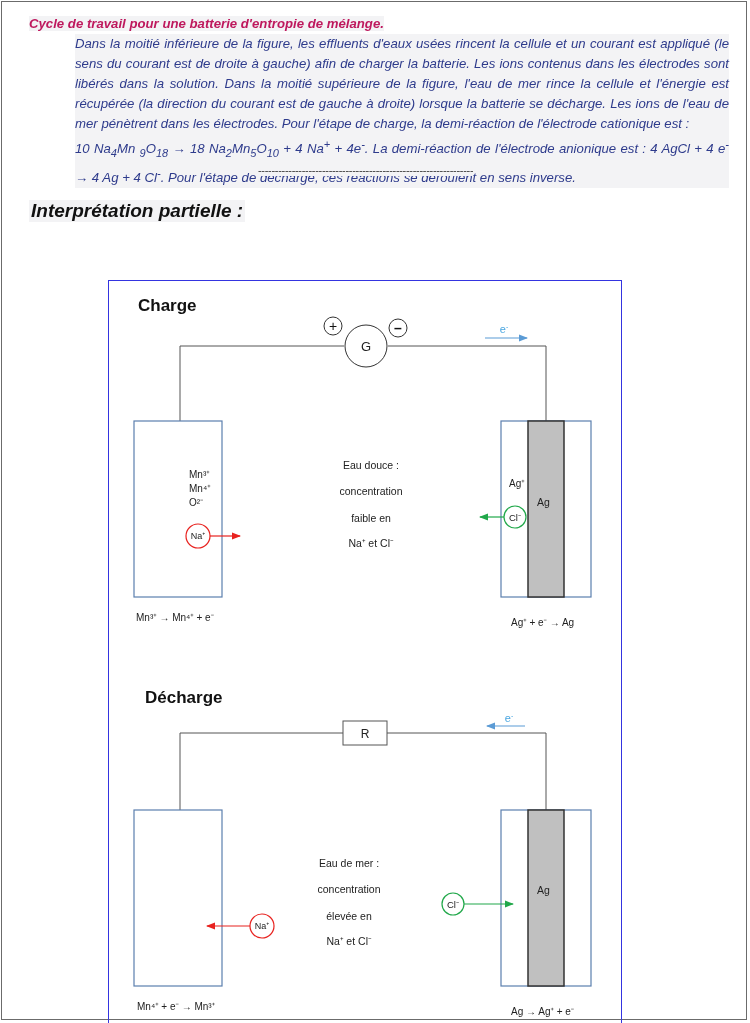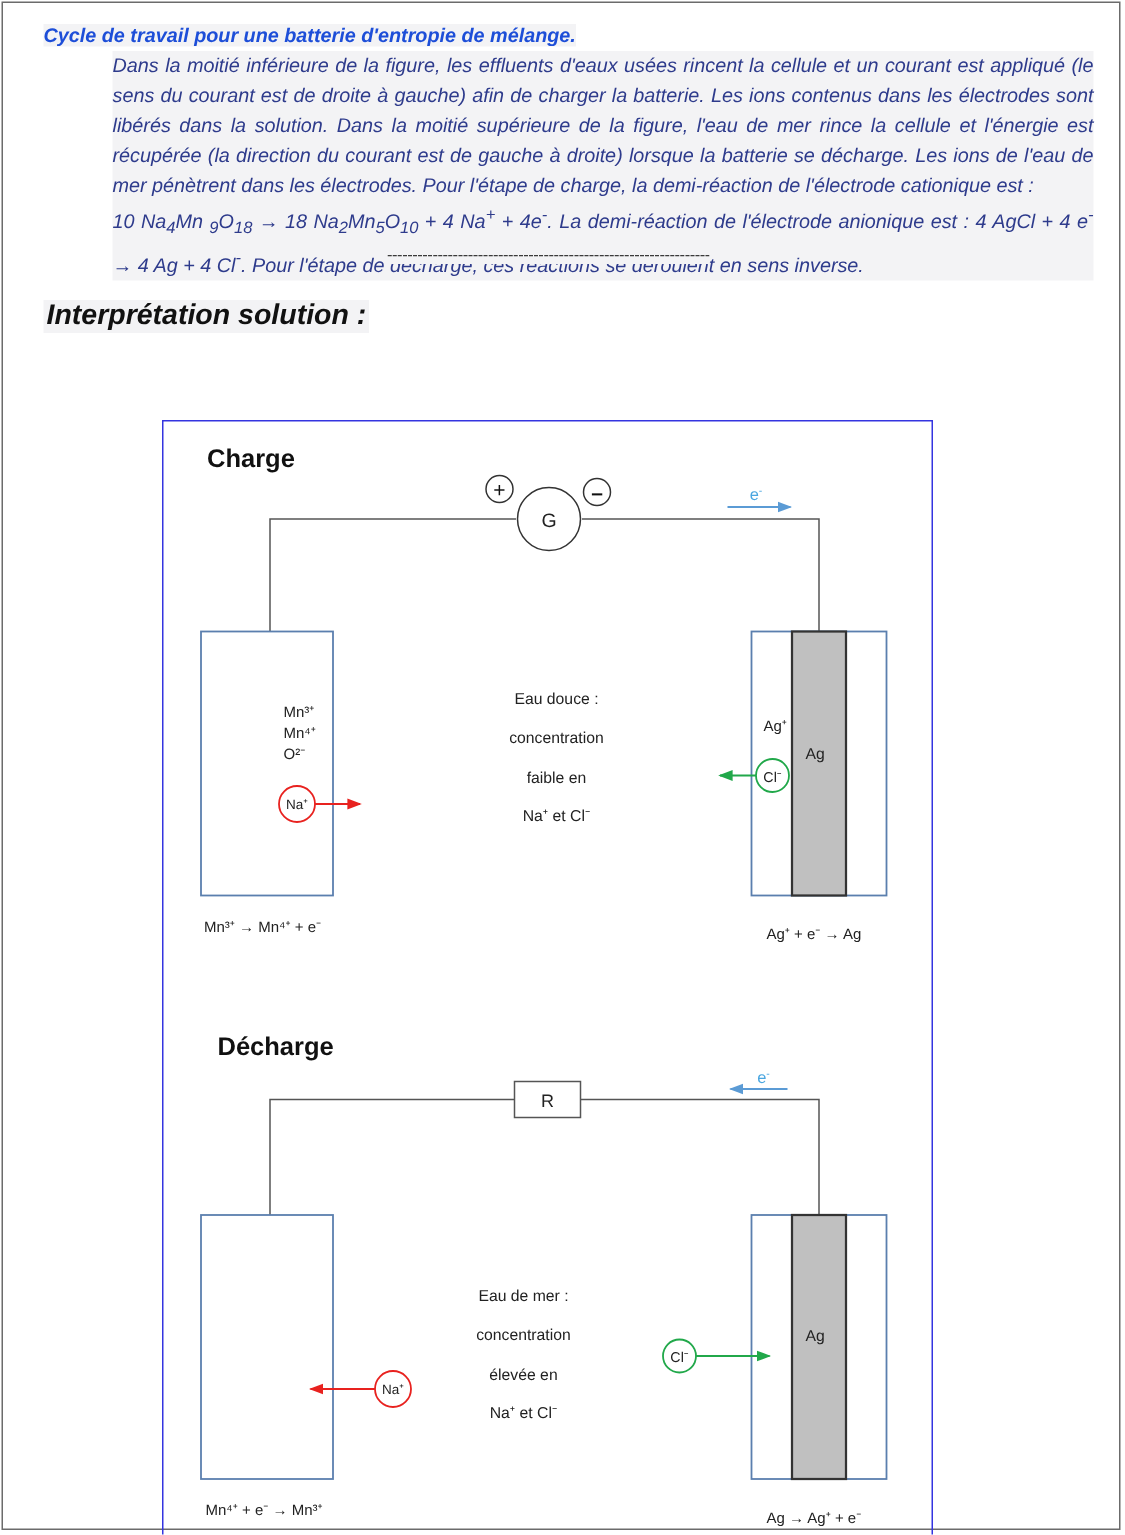--- a/index.html
+++ b/index.html
@@ -1,38 +1,38 @@
 <!DOCTYPE html>
 <html><head>
 <meta charset="utf-8">
 <style>
   html,body{margin:0;padding:0;background:#fff;}
   body{width:750px;height:1023px;position:relative;overflow:hidden;font-family:"Liberation Sans",sans-serif;}
   .page-border{position:absolute;left:1px;top:1px;width:746px;height:1019px;border:1px solid #6b6b6b;box-sizing:border-box;}
   .intro{position:absolute;left:29px;top:14px;width:700px;color:#2e3b8c;font-style:italic;font-size:13.2px;line-height:20px;}
   .intro .hl{background:#f3f3f5;}
-  .intro-title{font-weight:bold;color:#1d4ed8;}
+  .intro-title{font-weight:bold;color:#be185d;}
   .intro-body{text-align:justify;margin-left:46px;}
   .sep{position:absolute;left:258px;top:164px;width:215px;color:#3a3a3a;font-size:11px;letter-spacing:-0.3px;overflow:hidden;white-space:nowrap;background:#f3f3f5;}
   .section-title{position:absolute;left:29px;top:200px;font-size:19px;font-weight:bold;font-style:italic;color:#111;background:#f3f3f5;padding:0 2px;}
   .figure{position:absolute;left:108px;top:240px;width:514px;height:757px;border:1px solid #3434e0;box-sizing:border-box;margin-top:40px;}
   svg text{font-family:"Liberation Sans",sans-serif;}
 </style>
 </head>
 <body>
 
 <div class="page-border"></div>
 
 <div class="intro">
   <div class="intro-title"><span class="hl">Cycle de travail pour une batterie d'entropie de mélange.</span></div>
   <div class="intro-body hl"><span>Dans la moitié inférieure de la figure, les effluents d'eaux usées rincent la cellule et un courant est appliqué (le sens du courant est de droite à gauche) afin de charger la batterie. Les ions contenus dans les électrodes sont libérés dans la solution. Dans la moitié supérieure de la figure, l'eau de mer rince la cellule et l'énergie est récupérée (la direction du courant est de gauche à droite) lorsque la batterie se décharge. Les ions de l'eau de mer pénètrent dans les électrodes. Pour l'étape de charge, la demi-réaction de l'électrode cationique est :</span><br><span><span>10 Na</span><sub>4</sub><span>Mn </span><sub>9</sub><span>O</span><sub>18</sub><span> → 18 Na</span><sub>2</sub><span>Mn</span><sub>5</sub><span>O</span><sub>10</sub><span> + 4 Na</span><sup>+</sup><span> + 4e</span><sup>-</sup><span>.</span></span><span><span> La demi-réaction de l'électrode anionique est : 4 AgCl + 4 e</span><sup>-</sup><span> → 4 Ag + 4 Cl</span><sup>-</sup></span><span>. Pour l'étape de décharge, ces réactions se déroulent en sens inverse.</span></div>
 </div>
 <div class="sep">----------------------------------------------------------------</div>
 
-<div class="section-title">Interprétation solution :</div>
+<div class="section-title">Interprétation partielle :</div>
 
 <div class="figure">
 <svg width="514" height="757" viewBox="0 0 514 757" xmlns="http://www.w3.org/2000/svg">
   <defs>
     <marker id="arR" markerWidth="8" markerHeight="8" refX="7" refY="4" orient="auto">
           <path d="M0,1 L8,4 L0,7 z" fill="#e8221f"></path>
         </marker>
     <marker id="arG" markerWidth="8" markerHeight="8" refX="7" refY="4" orient="auto">
           <path d="M0,1 L8,4 L0,7 z" fill="#21a84a"></path>
         </marker>

